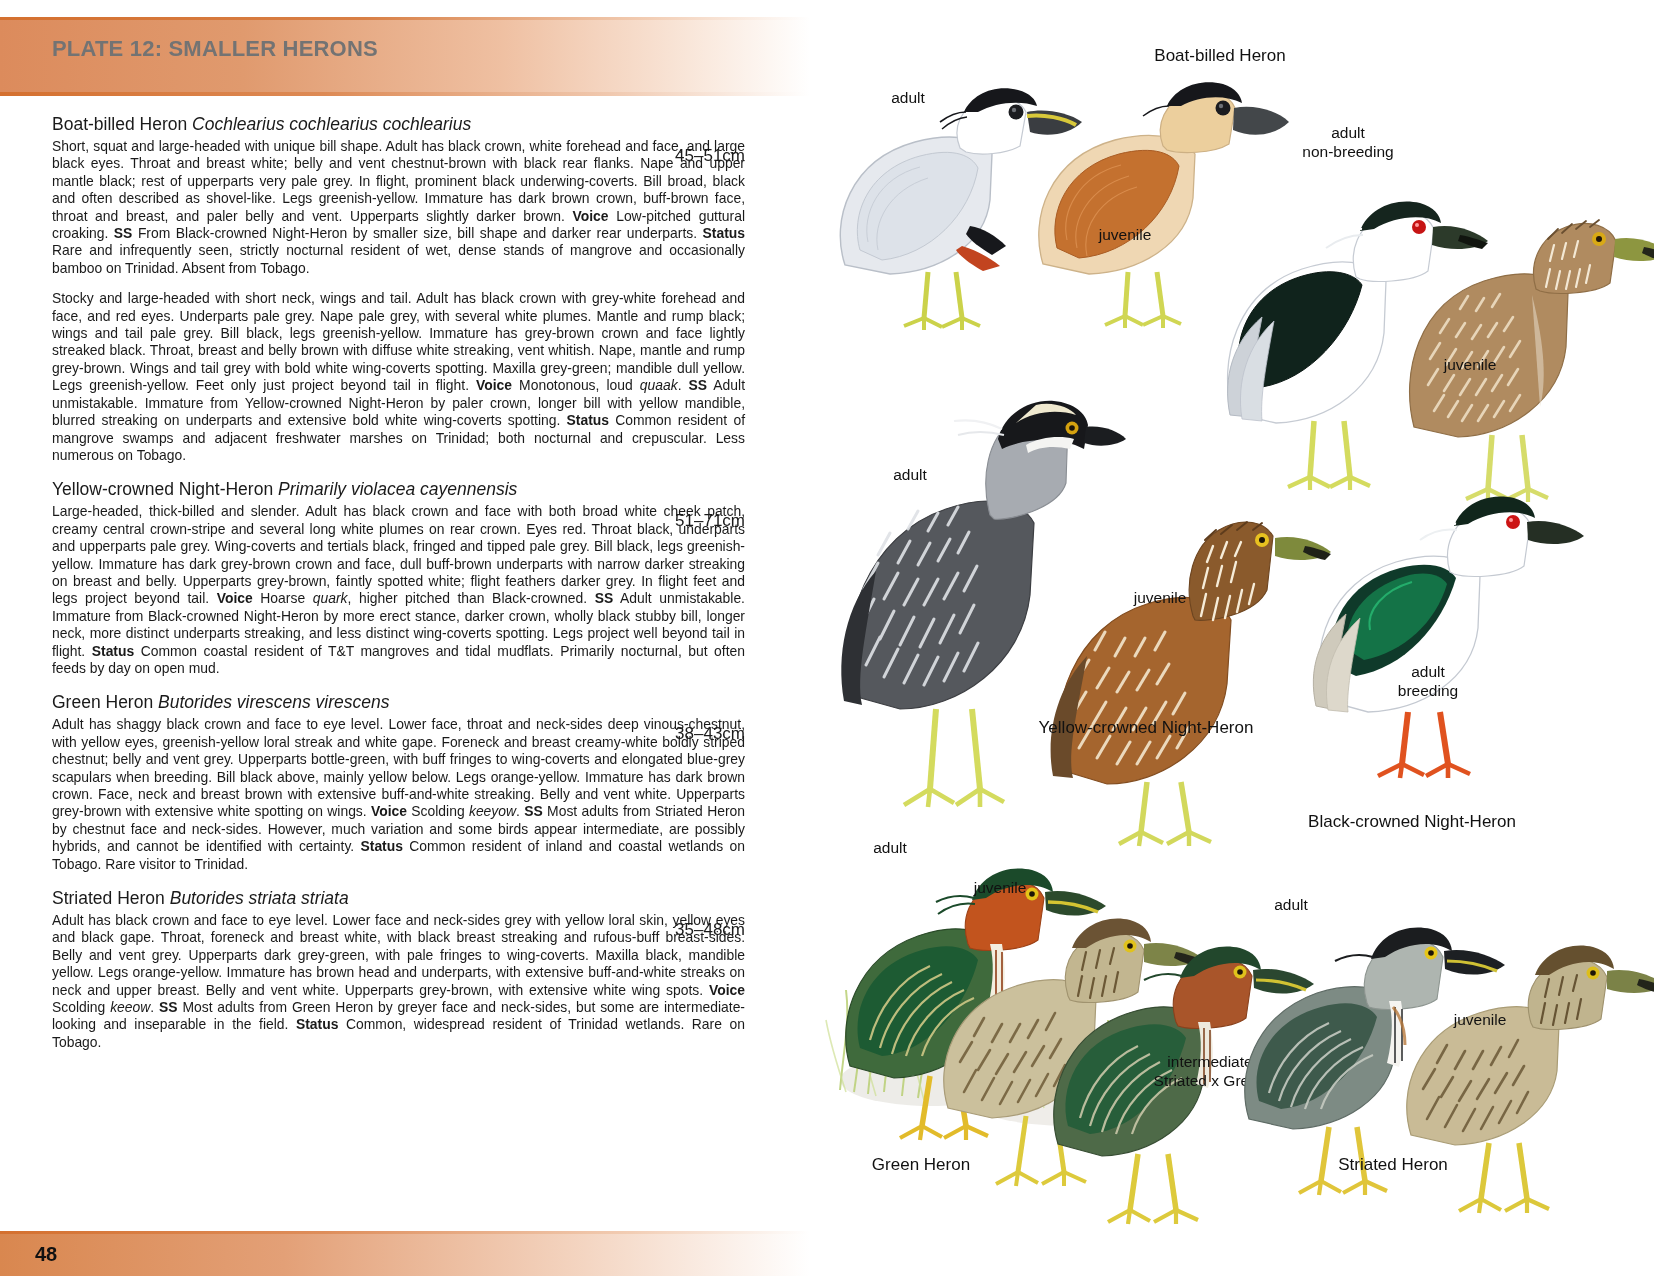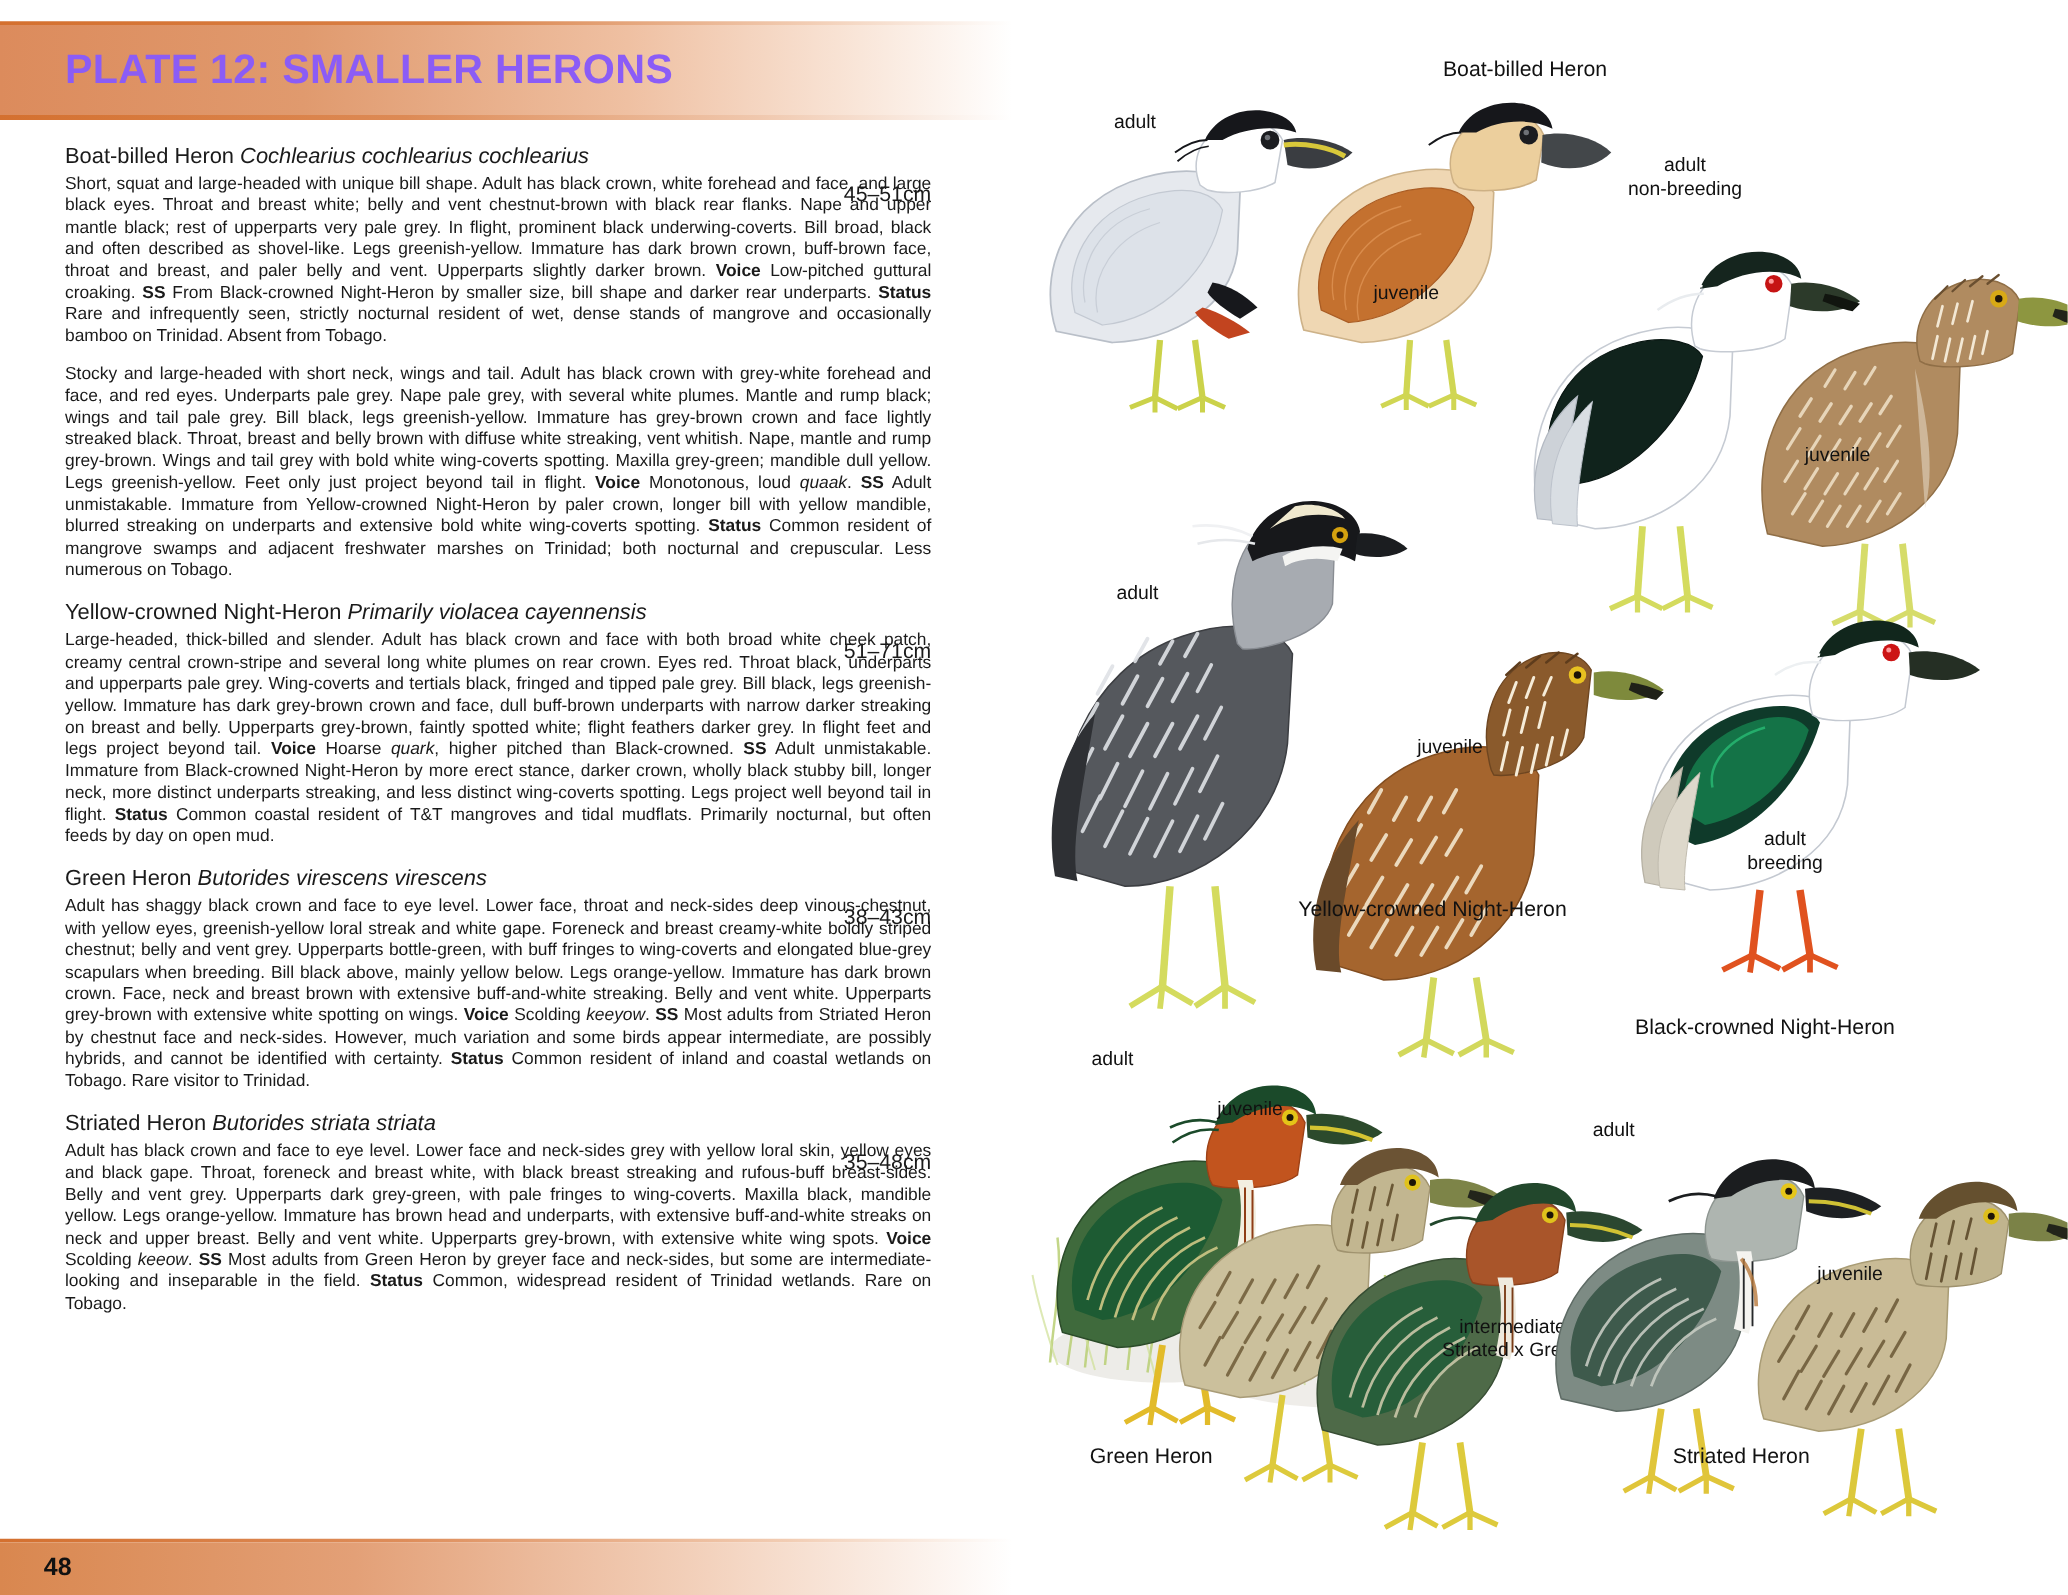--- a/index.html
+++ b/index.html
@@ -21,22 +21,22 @@
   .header-band{
     position:absolute;left:0;top:20px;width:810px;height:72px;
     background:linear-gradient(to right,#dc8b5c 0%,#e09a6e 30%,#efc0a2 62%,#f9e6d9 85%,#ffffff 100%);
   }
   .header-under{
     position:absolute;left:0;top:92px;width:810px;height:4px;
     background:linear-gradient(to right,#d4702f 0%,#dd8a55 40%,#f0c8ae 75%,#ffffff 100%);
   }
   .plate-title{
     position:absolute;left:52px;top:36px;
-    font-size:33px;font-weight:bold;letter-spacing:.2px;
-    color:#8b5cf6;
+    font-size:22px;font-weight:bold;letter-spacing:.2px;
+    color:#737373;
     font-family:"Liberation Sans", sans-serif;
   }
 
   
   .textcol{
     position:absolute;left:52px;top:112px;width:693px;
   }
   .species{margin-bottom:13px;}
   .sp-head{
     position:relative;

